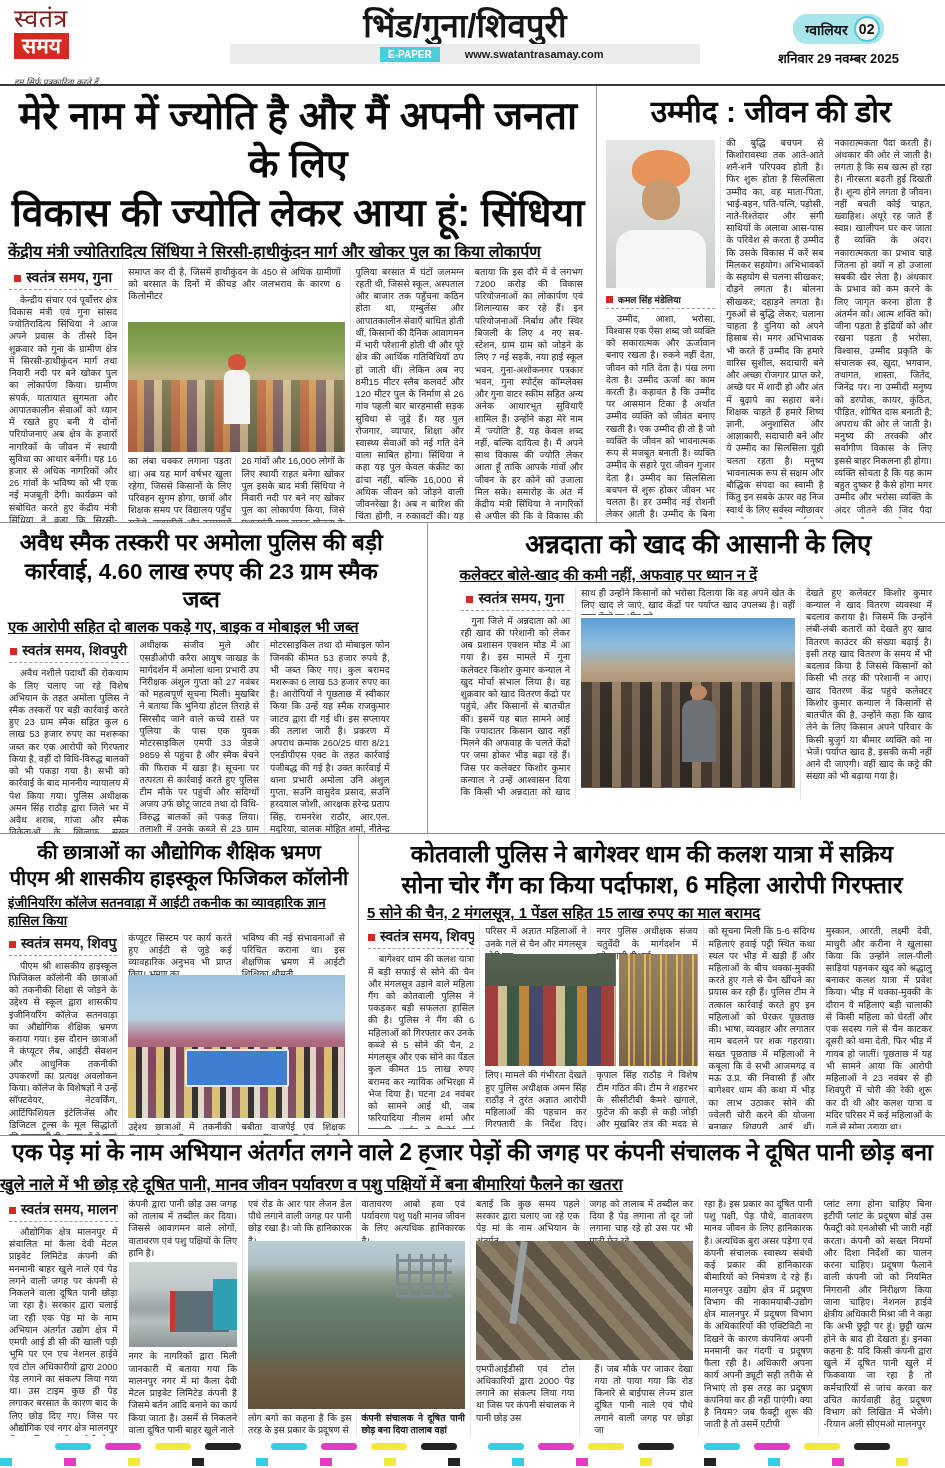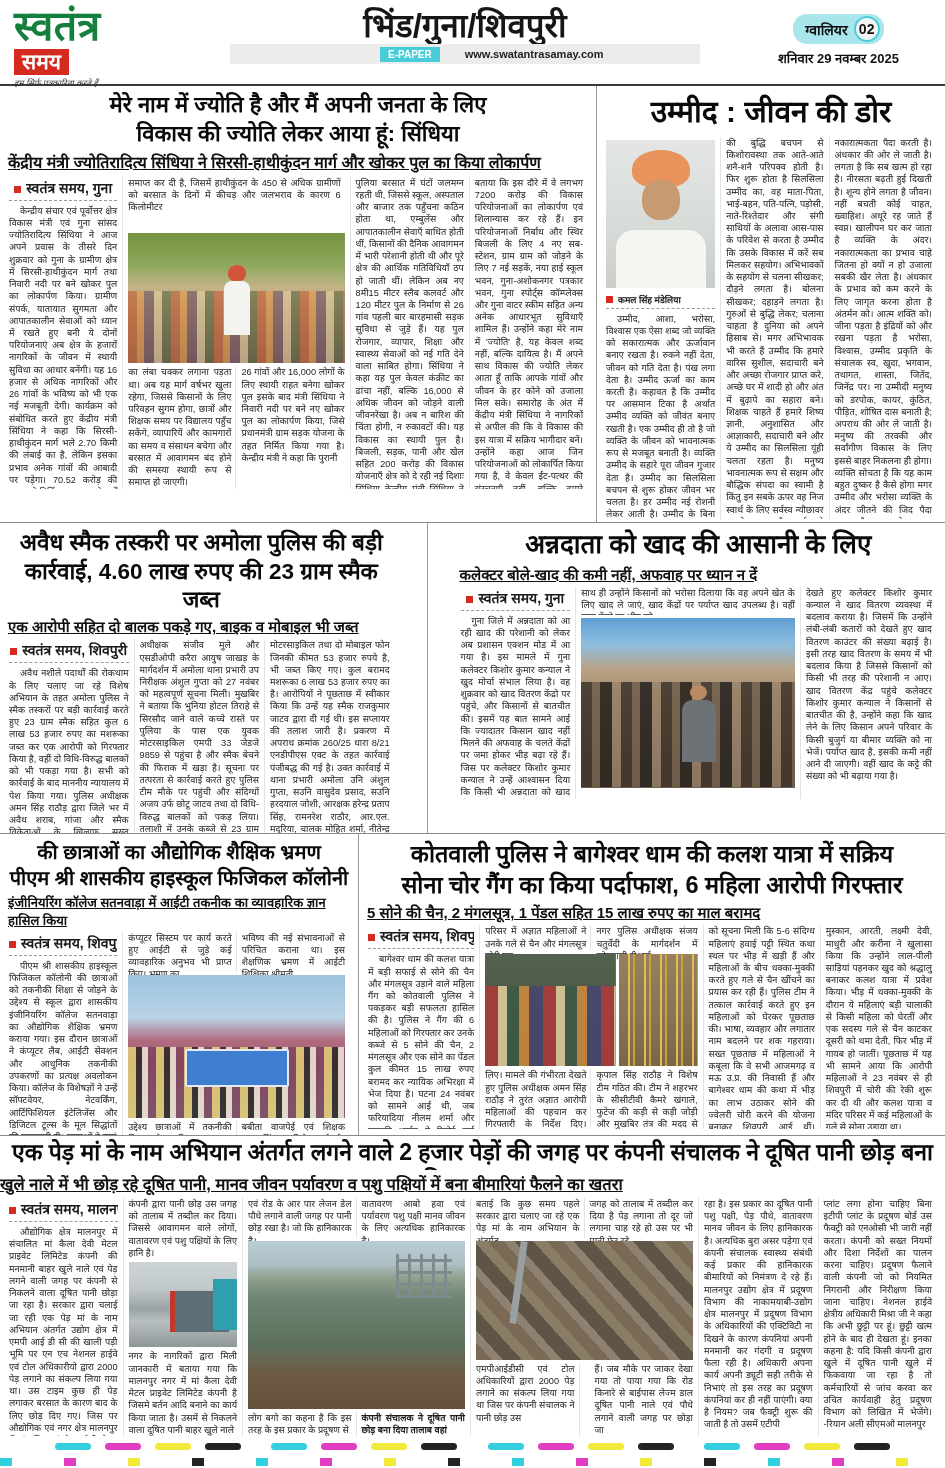--- a/index.html
+++ b/index.html
@@ -5,23 +5,23 @@
   html,body{margin:0;padding:0;background:#e8e8e8;}
   .page{width:945px;height:1468px;margin:0 auto;background:#ffffff;
         font-family:"Liberation Sans","DejaVu Sans",sans-serif;color:#1b1b1b;
         position:relative;overflow:hidden;box-sizing:border-box;}
   *{box-sizing:border-box;}
 
   
   .hdr{height:86px;display:flex;align-items:stretch;padding:6px 14px 0 14px;
        border-bottom:2px solid #3a3a3a;position:relative;}
   .logo{width:170px;display:flex;flex-direction:column;align-items:flex-start;}
-  .logo-top{font-size:41px;font-weight:700;color:#15803d;line-height:1.02;letter-spacing:.5px;}
+  .logo-top{font-size:25px;font-weight:400;color:#7f1d1d;line-height:1.02;letter-spacing:.5px;}
   .logo-bot{font-size:21px;font-weight:800;color:#fff;background:#d42a20;padding:0 8px;line-height:1.25;margin-top:1px;}
-  .tagline{font-size:8.5px;font-style:italic;color:#333;margin-top:2px;}
+  .tagline{font-size:8.5px;font-style:italic;color:#333;margin-top:17px;}
   .hdr-mid{flex:1;display:flex;flex-direction:column;align-items:center;justify-content:flex-start;}
   .region{font-size:33px;font-weight:800;color:#161616;line-height:1.1;margin-top:2px;}
   .ebar{margin-top:0;width:470px;height:20px;background:#ececec;display:flex;align-items:center;gap:25px;padding-left:150px;}
   .echip{background:#49cdd8;color:#fff;font-weight:700;font-size:10px;padding:2px 8px;}
   .site{font-size:11px;color:#222;font-weight:600;}
   .hdr-right{width:185px;display:flex;flex-direction:column;align-items:center;justify-content:flex-start;padding-top:8px;}
   .edbadge{background:#a9e6ec;border-radius:14px;display:flex;align-items:center;gap:6px;padding:2px 4px 2px 12px;}
   .edlabel{font-size:14px;font-weight:800;color:#111;}
   .pgno{width:26px;height:26px;background:#f4f4f4;border:2px solid #49cdd8;border-radius:50%;
         display:flex;align-items:center;justify-content:center;font-size:14px;font-weight:800;color:#111;}
@@ -40,21 +40,21 @@
   .byline{font-weight:700;font-size:14px;text-align:center;padding:1px 0 3px;
           border-bottom:1px dashed #9a9a9a;margin-bottom:4px;white-space:nowrap;overflow:hidden;}
   .sq{display:inline-block;width:7px;height:7px;background:#d42a20;margin-right:5px;}
   .photo{width:100%;margin:3px 0;position:relative;overflow:hidden;background:#999;}
   .cap{font-size:9px;font-weight:700;text-align:left;padding:2px 0;}
 
   
   .s1{height:437px;}
   .s1l{width:596px;}
   .s1r{width:348px;}
-  .hl-s1{font-size:22px;margin:2px 0 0;}
+  .hl-s1{font-size:39px;margin:2px 0 0;}
   .sub-s1{font-size:16px;margin:3px 0 4px;}
   .s1-body{height:312px;}
   .grp{display:flex;flex-direction:column;overflow:hidden;}
   .strip{display:flex;}
   .strip .ctxt{text-indent:0;}
   .ph-rally{height:152px;
     background-image:
       repeating-linear-gradient(90deg, rgba(196,84,44,.55) 0 9px, rgba(238,148,64,.5) 9px 16px, rgba(92,62,96,.5) 16px 26px, rgba(233,214,170,.5) 26px 34px, rgba(60,80,50,.45) 34px 43px),
       linear-gradient(180deg,#74923f 0%,#8ca95c 24%,#c3b386 42%,#b29a72 60%,#87705a 100%);
     background-size:100% 56%,100% 100%;background-position:bottom,top;background-repeat:no-repeat;}

